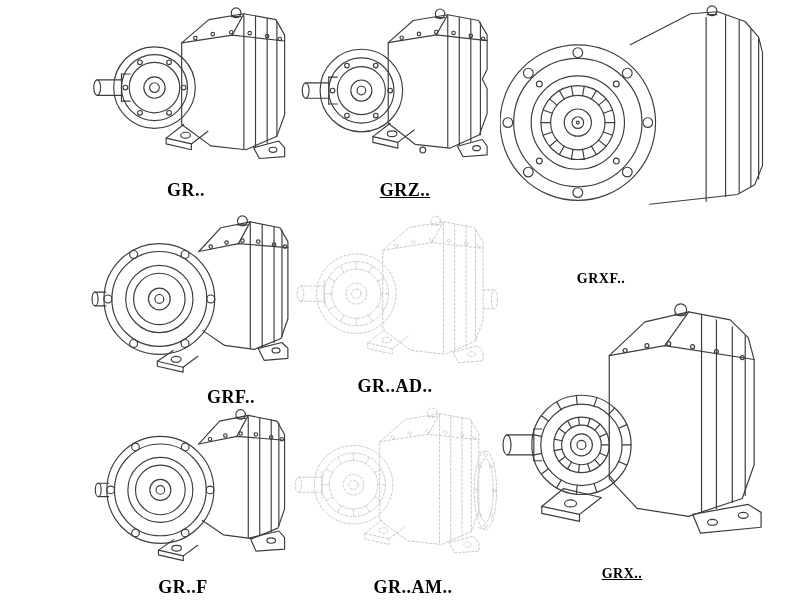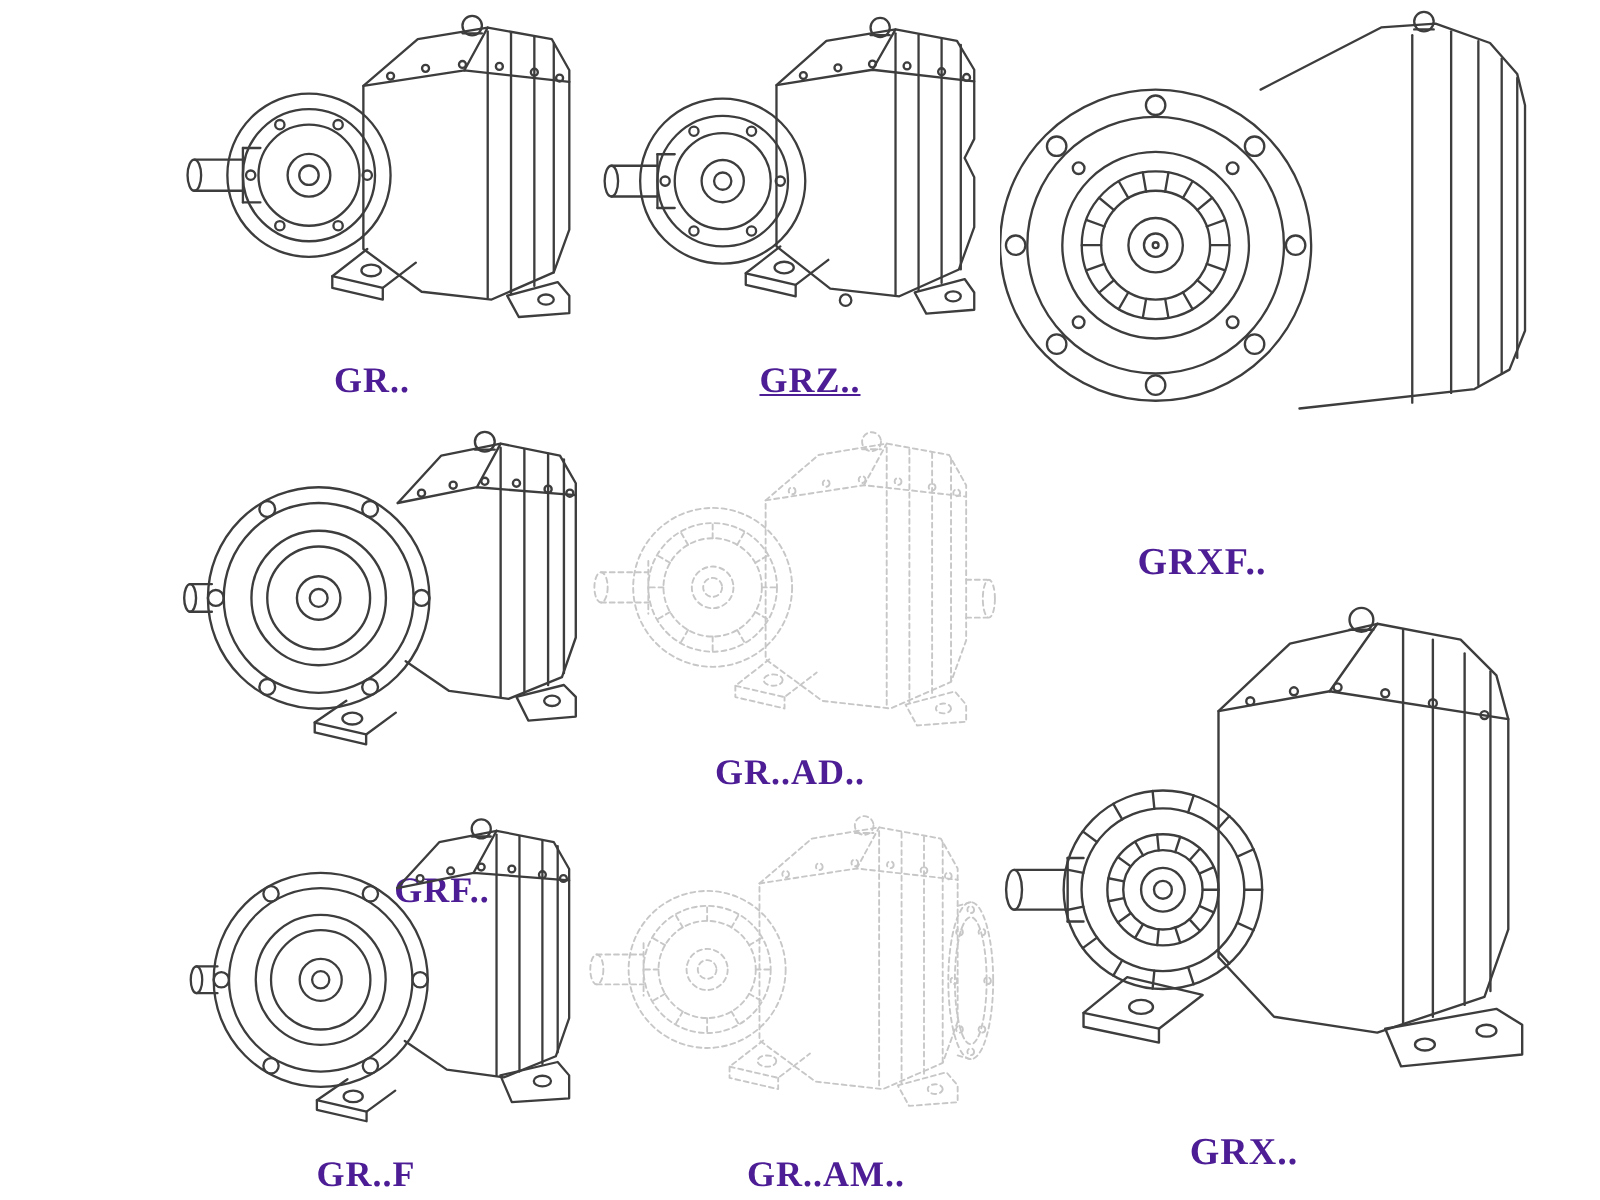--- a/index.html
+++ b/index.html
@@ -5,24 +5,24 @@
   html,body{margin:0;padding:0;}
   body{
     width:800px;height:600px;position:relative;background:#ffffff;
     font-family:"Liberation Serif", serif;overflow:hidden;
   }
   .fig{position:absolute;}
   .fig svg{display:block;}
   .draw *{fill:none;stroke:#3d3d3d;stroke-width:1.2;stroke-linejoin:round;stroke-linecap:round;}
   .ghost *{stroke:#c7c7c7;stroke-width:1;stroke-dasharray:2.6 2;}
   .lbl{
-    position:absolute;font-weight:bold;color:#4c1d95;text-align:center;
+    position:absolute;font-weight:bold;color:#000000;text-align:center;
     font-size:18px;letter-spacing:.5px;white-space:nowrap;
   }
-  .lbl.big{font-size:19px;}
+  .lbl.big{font-size:14px;}
 </style>
 </head>
 <body>
 
 <div class="fig" style="left:88px;top:6px;">
   <svg class="draw" width="200" height="170" viewBox="0 0 205 175">
     <g>
       <path d="M96 38 L124 14 L160 8 L193 14 L202 30 L202 112 L194 134 L162 148 L126 144 L96 122 Z"></path>
       <path d="M96 38 L148 30 L202 36"></path>
         <path d="M148 30 L160 8"></path>
@@ -199,21 +199,21 @@
     </g>
     <g>
       <path d="M86 144 L70 155 L96 161 L111 150"></path>
         <path d="M70 155 v5 L96 166 v-5"></path>
       <ellipse cx="89" cy="153" rx="5" ry="3"></ellipse>
       <path d="M172 142 L196 136 L202 142 L202 152 L178 154 Z"></path>
         <ellipse cx="190" cy="144" rx="4" ry="2.6"></ellipse>
     </g>
   </svg>
 </div>
-<div class="lbl" style="left:166px;top:387px;width:110px;margin-top:48px;">GRF..</div>
+<div class="lbl" style="left:176px;top:387px;width:110px;">GRF..</div>
 
 <div class="fig" style="left:292px;top:214px;">
   <svg class="draw ghost" width="210" height="166" viewBox="0 0 222 175">
     <g>
       <path d="M96 38 L124 14 L160 8 L193 14 L202 30 L202 112 L194 134 L162 148 L126 144 L96 122 Z"></path>
       <path d="M96 38 L148 30 L202 36"></path>
         <path d="M148 30 L160 8"></path>
       <path d="M160 10 V147"></path>
         <path d="M172 11 V145"></path>
         <path d="M184 13 V141"></path>
@@ -397,13 +397,13 @@
     <g>
       <path d="M66 192 L44 210 L82 218 L104 201 Z"></path>
         <path d="M44 210 v7 L82 225 v-7"></path>
       <ellipse cx="73" cy="207" rx="6" ry="3.5"></ellipse>
       <path d="M196 218 L252 208 L265 216 L265 231 L204 237 Z"></path>
       <ellipse cx="247" cy="219" rx="5" ry="3"></ellipse>
         <ellipse cx="216" cy="226" rx="5" ry="3"></ellipse>
     </g>
   </svg>
 </div>
-<div class="lbl big" style="left:567px;top:566px;width:110px;">GRX..</div>
+<div class="lbl big" style="left:567px;top:566px;width:110px;text-decoration:underline;">GRX..</div>
 
 </body></html>

